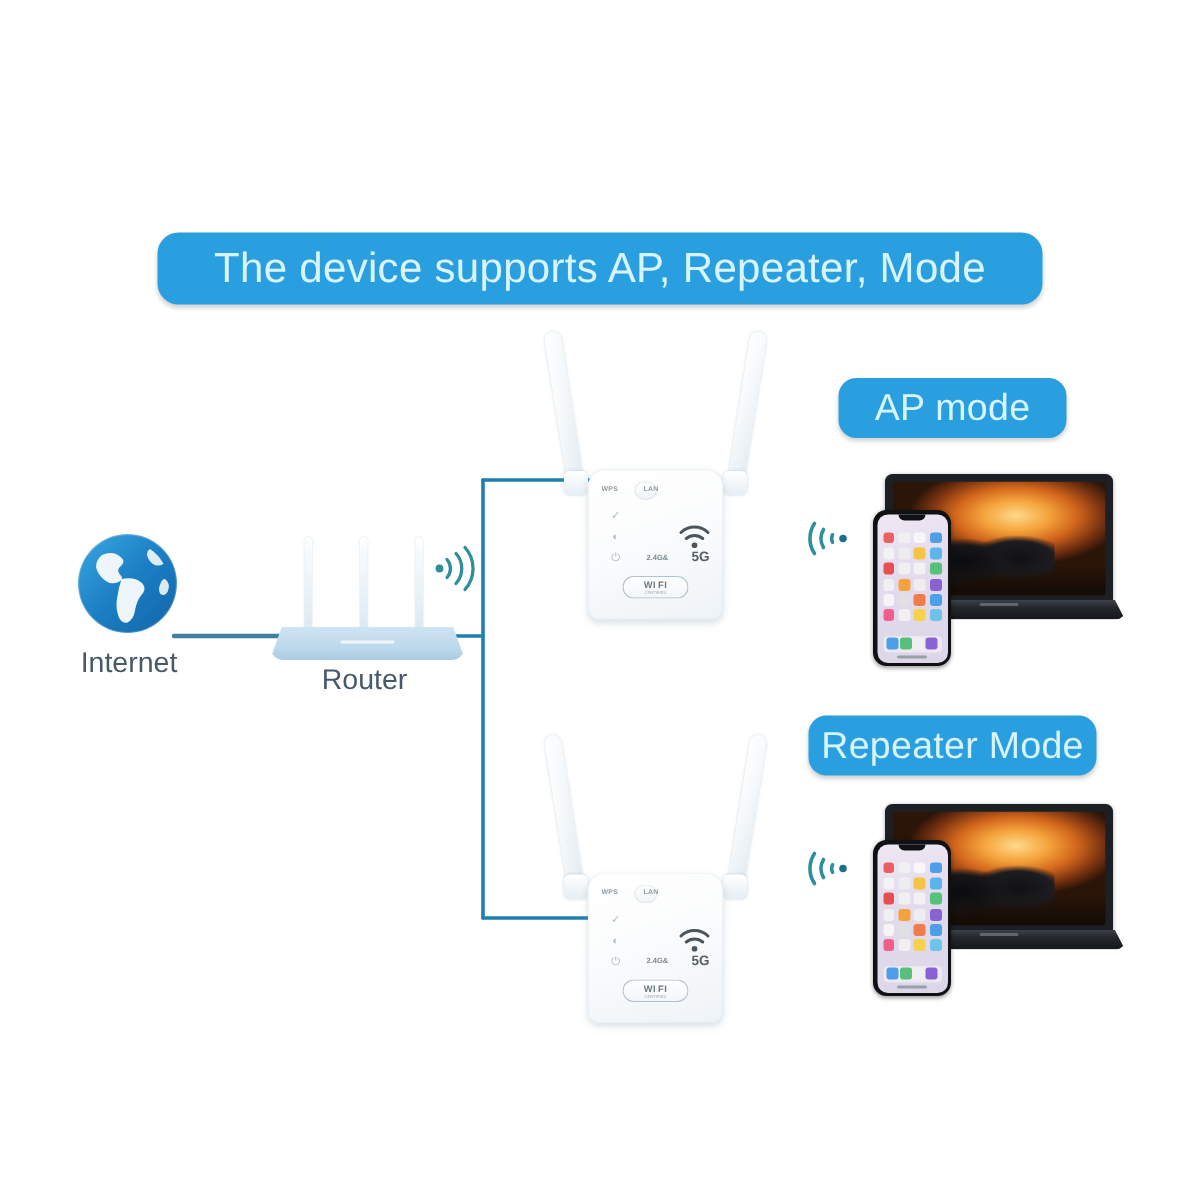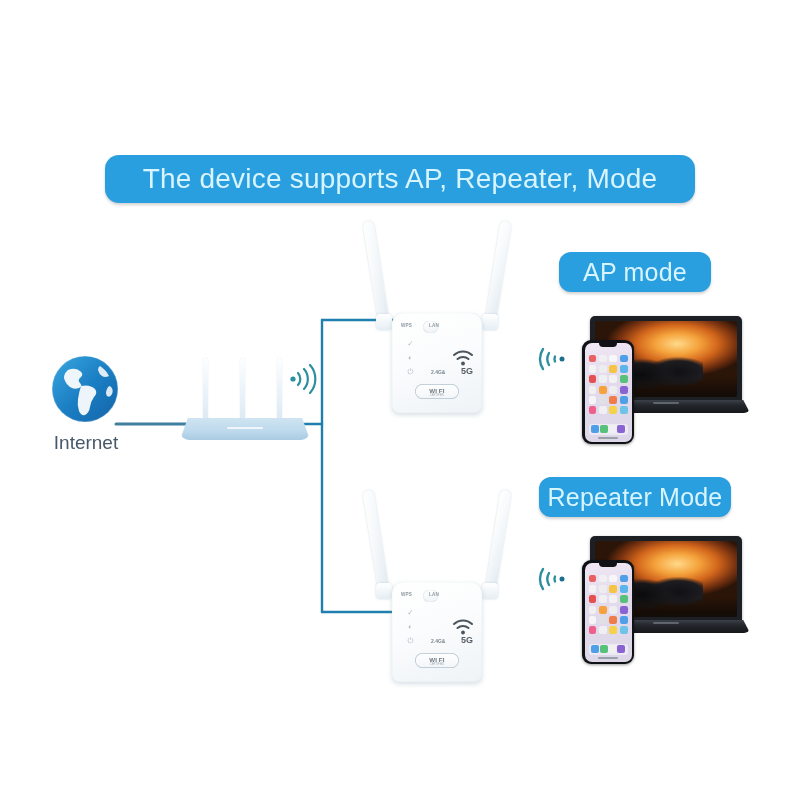--- a/index.html
+++ b/index.html
@@ -254,20 +254,21 @@
     <div class="r-ant" id="r-ant-1"></div>
     <div class="r-ant" id="r-ant-2"></div>
     <div class="r-ant" id="r-ant-3"></div>
     <div id="router-body"></div>
     <svg id="router-signal" viewBox="0 0 34 32" xmlns="http://www.w3.org/2000/svg">
       <circle cx="5" cy="16" r="2.6" fill="#2d8f9e"></circle>
       <path d="M10 10 a9 9 0 0 1 0 12" stroke="#2d8f9e" stroke-width="2.2" fill="none" stroke-linecap="round"></path>
       <path d="M16 6 a15 15 0 0 1 0 20" stroke="#2d8f9e" stroke-width="2.2" fill="none" stroke-linecap="round"></path>
       <path d="M22 2 a21 21 0 0 1 0 28" stroke="#2d8f9e" stroke-width="2.2" fill="none" stroke-linecap="round"></path>
     </svg>
+    <div id="router-label">Router</div>
   </div>
 
   <div class="repeater" id="repeater-ap">
     <div class="rp-ant rp-ant-l"></div>
     <div class="rp-ant rp-ant-r"></div>
     <div class="rp-ant-base rp-base-l"></div>
     <div class="rp-ant-base rp-base-r"></div>
     <div class="rp-body">
       <div class="rp-top-labels">
         <span class="rp-lab rp-lab-wps">WPS</span>

